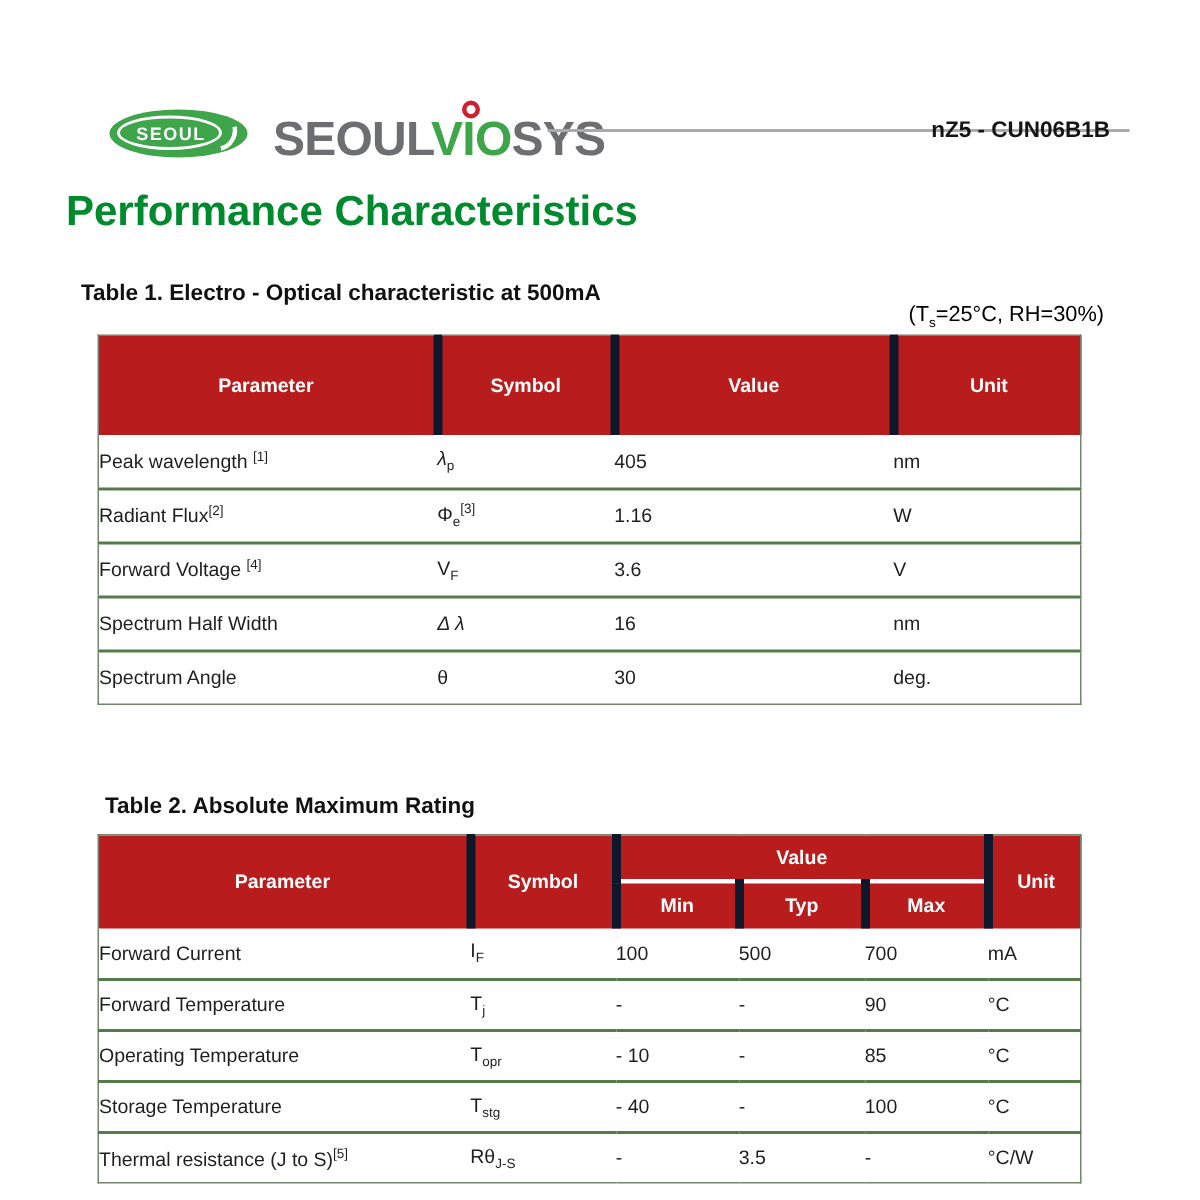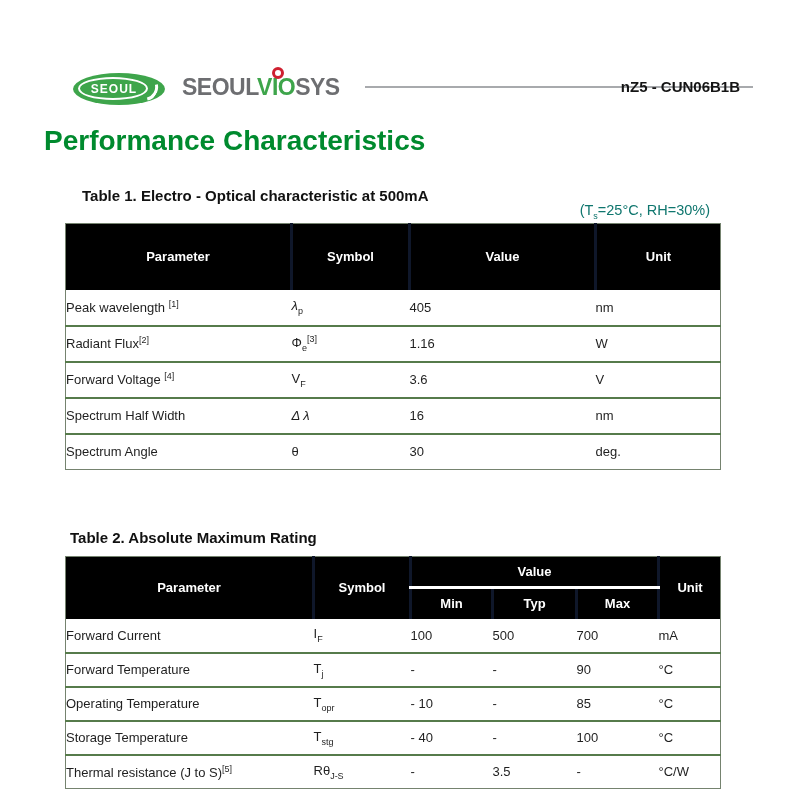--- a/index.html
+++ b/index.html
@@ -10,47 +10,47 @@
   
   .logo-badge { position:absolute; left:73px; top:47px; width:92px; height:32px;
     background:#3ea54b; border-radius:50%; }
   .logo-badge .ring { position:absolute; left:5px; top:4px; width:70px; height:23px;
     border:2px solid #fff; border-radius:50%; }
   .logo-badge .swoosh { position:absolute; right:7px; top:1px; width:26px; height:27px;
     border:3px solid transparent; border-right:3px solid #fff; border-radius:50%;
     transform:rotate(32deg); }
   .logo-badge .badge-text { position:absolute; left:13px; top:9px; width:56px;
     color:#fff; font-size:12px; font-weight:bold; letter-spacing:1px; text-align:center; }
-  .wordmark { position:absolute; left:182px; top:48px; font-size:23px; font-weight:bold;
+  .wordmark { position:absolute; left:182px; top:48px; font-size:32px; font-weight:bold;
     letter-spacing:-0.5px; color:#6d6e71; white-space:nowrap; }
   .wordmark .green { color:#3ea54b; position:relative; }
   .wordmark .i-ring { position:relative; display:inline-block; }
   .wordmark .i-ring::before { content:""; position:absolute; left:0px; top:-7px;
     width:6px; height:6px; border:3px solid #cf2030; border-radius:50%; }
   .head-rule { position:absolute; left:365px; top:60px; width:388px; height:2px; background:#a8aaad; }
   .part-number { position:absolute; right:60px; top:52px; font-size:15px; font-weight:bold; color:#151515; }
   .page-title { position:absolute; left:44px; top:99px; font-size:28px; font-weight:bold; color:#008a2e; }
 
   
   .tbl-title { position:absolute; font-size:15px; font-weight:bold; color:#111; }
-  .tbl1-title { left:82px; top:161px; }
+  .tbl1-title { left:54px; top:161px; }
   .tbl2-title { left:70px; top:503px; }
-  .condition-note { position:absolute; right:90px; top:176px; font-size:14.5px; color:#0f766e; }
+  .condition-note { position:absolute; right:64px; top:176px; font-size:14.5px; color:#000000; }
   .condition-note sub { font-size:9px; }
 
   table { border-collapse:collapse; table-layout:fixed; position:absolute; left:65px;
     width:655px; border:1.5px solid #75836f; }
   .tbl1 { top:197px; }
   .tbl2 { top:530px; }
-  thead th { background:#000000; color:#fff; font-size:13px; font-weight:bold;
+  thead th { background:#b91c1c; color:#fff; font-size:13px; font-weight:bold;
     text-align:center; vertical-align:middle; }
   .tbl1 thead th { height:66px; }
   .tbl2 thead tr.tier1 th { height:31px; }
   .tbl2 thead tr.tier2 th { height:31px; }
-  thead th.bl { border-left:3px solid #0f172a; }
+  thead th.bl { border-left:6px solid #0f172a; }
   thead th.bb { border-bottom:3px solid #fff; }
   tbody td { height:36px; vertical-align:middle; font-size:13px;
     color:#1f1f1f; border-top:2px solid #567b4b; }
   .tbl2 tbody td { height:34px; }
   tbody tr:first-child td { border-top:none; }
   tbody sub { font-size:9px; }
   tbody sup, .param-sup { font-size:9px; vertical-align:super; }
   .sym-italic { font-style:italic; }
 </style>
 </head>

